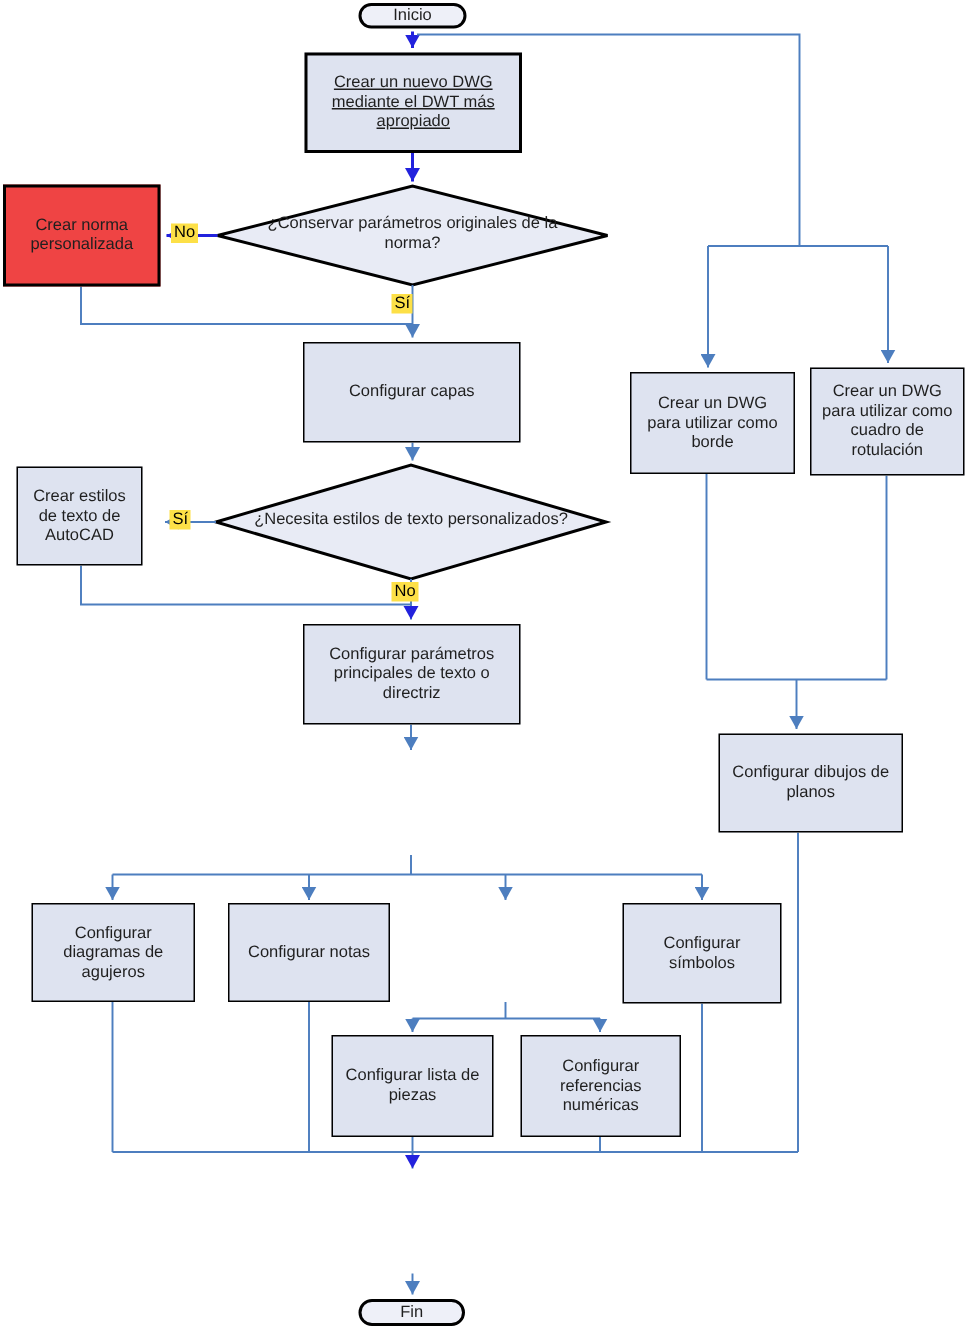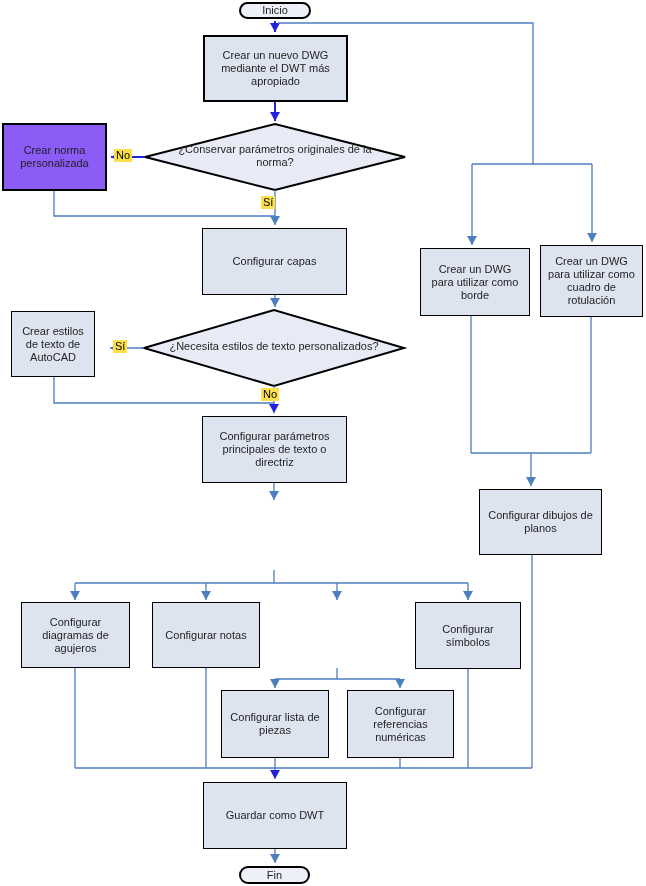--- a/index.html
+++ b/index.html
@@ -3,22 +3,22 @@
 <meta charset="utf-8">
 <style>
   html,body{margin:0;padding:0;background:#ffffff;}
   #canvas{position:relative;width:646px;height:886px;background:#ffffff;overflow:hidden;
           font-family:"Liberation Sans", sans-serif;}
   #wires{position:absolute;left:0;top:0;width:646px;height:886px;}
   .node{position:absolute;display:flex;align-items:center;justify-content:center;
         text-align:center;font-size:11px;line-height:13px;color:#1f1f1f;
         box-sizing:border-box;padding:2px 6px;}
   .box{background:#dee3f0;border:1px solid #000;}
-  .thick{border-width:2px;}
-  .yellow{background:#8b5cf6;border:2px solid #000;}
+  .thick{border-width:2px;text-decoration:underline;}
+  .yellow{background:#ef4444;border:2px solid #000;}
   .terminator{background:#eef0f8;border:2px solid #000;border-radius:10px;padding:0;}
   .dtext{position:absolute;display:flex;align-items:center;justify-content:center;
          text-align:center;font-size:11px;line-height:13px;color:#1f1f1f;}
   .elabel{position:absolute;background:#fde047;font-size:11px;line-height:13px;color:#000;
           text-align:center;padding:0 2px;}
 </style>
 </head>
 <body>
 
 <div id="canvas">
@@ -84,21 +84,20 @@
   <div class="node box" style="left:11px;top:311px;width:84px;height:66px">Crear estilos de texto de AutoCAD</div>
   <div class="node box" style="left:202px;top:416px;width:145px;height:67px">Configurar parámetros principales de texto o directriz</div>
   <div class="node box" style="left:21px;top:602px;width:109px;height:66px">Configurar diagramas de agujeros</div>
   <div class="node box" style="left:152px;top:602px;width:108px;height:66px">Configurar notas</div>
   <div class="node box" style="left:415px;top:602px;width:106px;height:67px">Configurar símbolos</div>
   <div class="node box" style="left:221px;top:690px;width:108px;height:68px">Configurar lista de piezas</div>
   <div class="node box" style="left:347px;top:690px;width:107px;height:68px">Configurar referencias numéricas</div>
   <div class="node box" style="left:420px;top:248px;width:110px;height:68px">Crear un DWG para utilizar como borde</div>
   <div class="node box" style="left:540px;top:245px;width:103px;height:72px">Crear un DWG para utilizar como cuadro de rotulación</div>
   <div class="node box" style="left:479px;top:489px;width:123px;height:66px">Configurar dibujos de planos</div>
-  <div class="node box" style="left:203px;top:782px;width:144px;height:67px">Guardar como DWT</div>
 
   <div class="dtext" style="left:160px;top:128px;width:230px;height:56px">¿Conservar parámetros originales de la norma?</div>
   <div class="dtext" style="left:159px;top:315px;width:230px;height:62px">¿Necesita estilos de texto personalizados?</div>
 
   <div class="elabel" style="left:114px;top:149px">No</div>
   <div class="elabel" style="left:261px;top:196px">Sí</div>
   <div class="elabel" style="left:113px;top:340px">Sí</div>
   <div class="elabel" style="left:261px;top:388px">No</div>
 
 </div>

